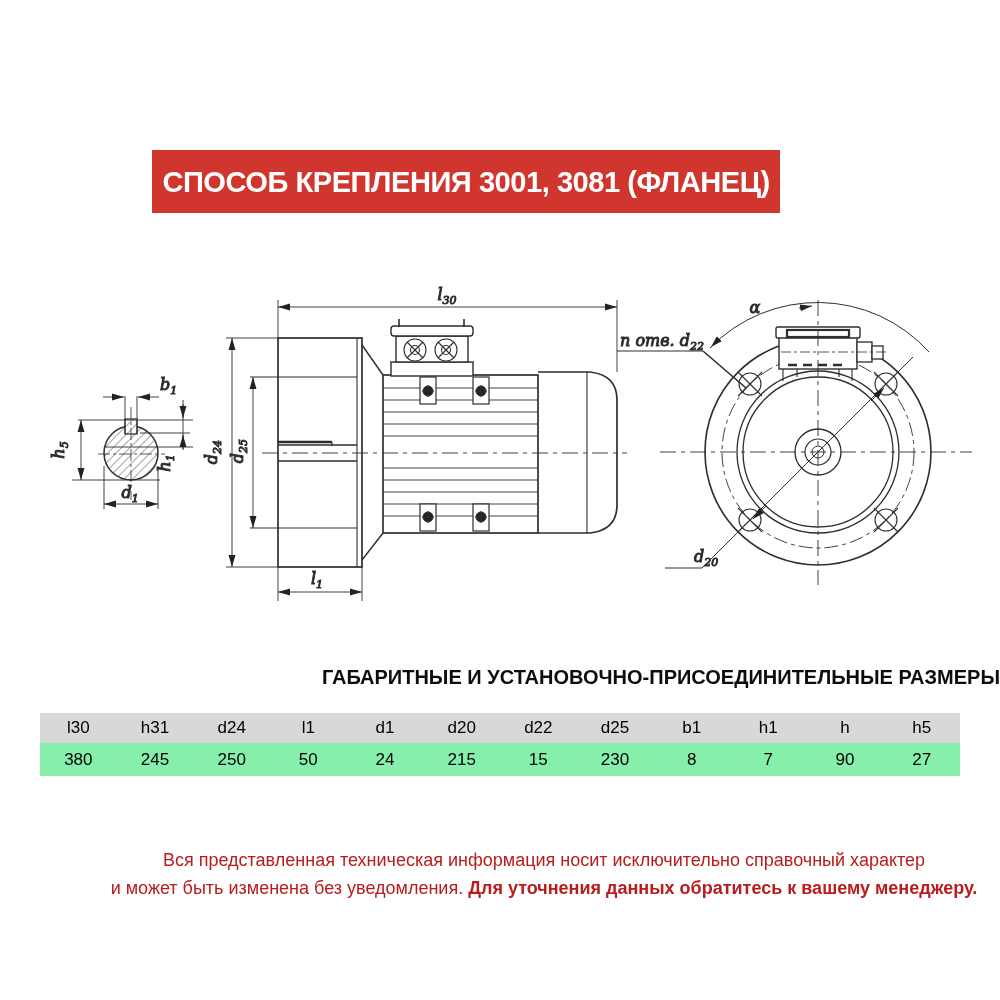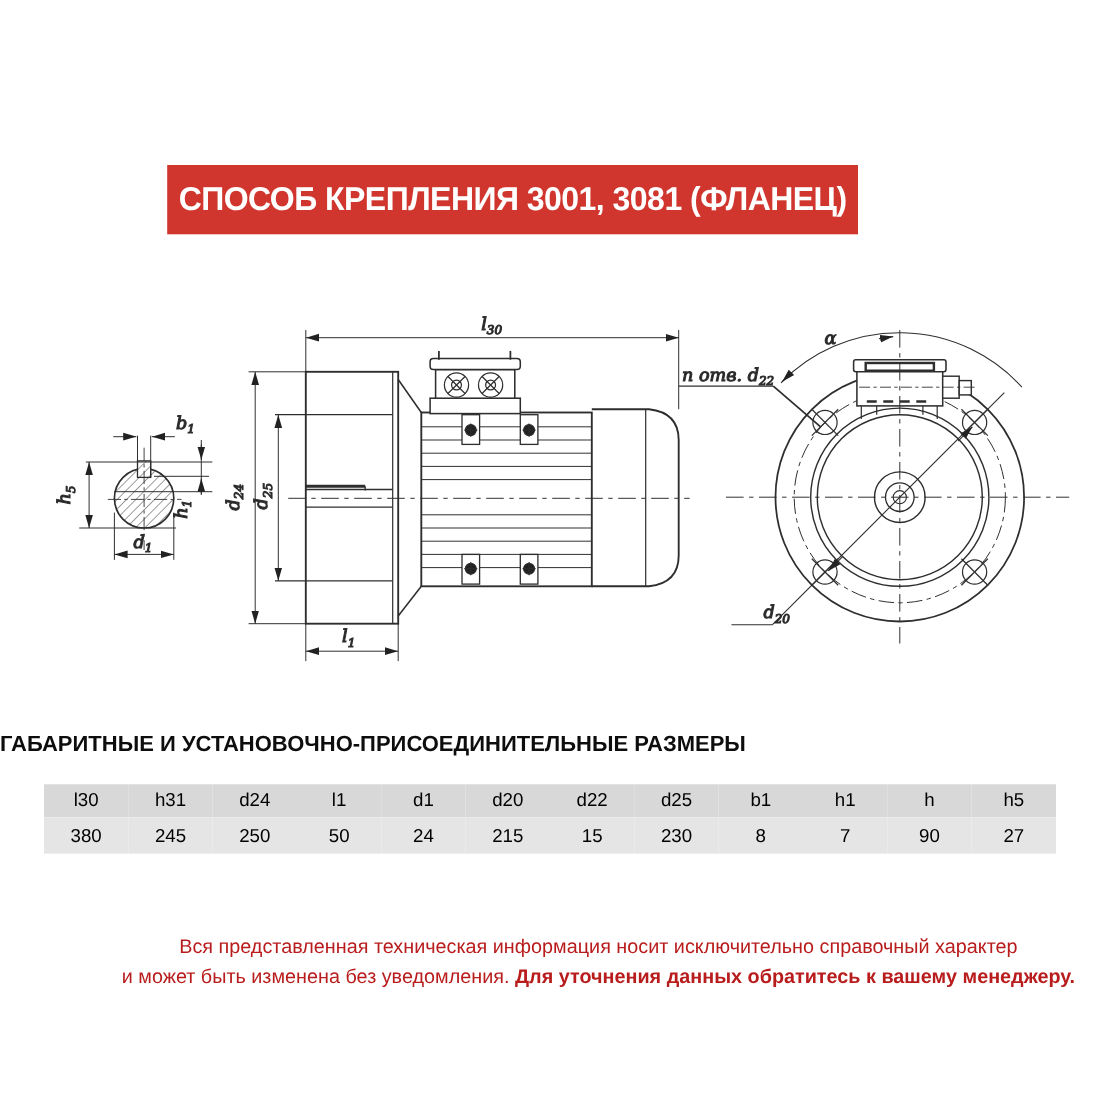--- a/index.html
+++ b/index.html
@@ -12,30 +12,30 @@
     background:#d0362e;display:flex;align-items:center;justify-content:center;
   }
   .banner-title{
     color:#ffffff;font-size:30px;font-weight:700;letter-spacing:-0.5px;
     white-space:nowrap;transform:scaleX(0.97);
   }
   .drawing-svg{position:absolute;left:0;top:0;width:1000px;height:660px;}
   .dim-label{font-family:"DejaVu Serif", serif;font-style:italic;font-size:16px;fill:#1f1f1f;}
   .dim-sub{font-size:11px;}
   .section-title{
-    position:absolute;left:0;top:666px;width:1000px;text-align:left;
+    position:absolute;left:0;top:666px;width:1000px;text-align:right;
     font-size:20px;font-weight:700;letter-spacing:0;color:#0d0d0d;
   }
   .dim-table{
     position:absolute;left:40px;top:713px;width:920px;
     font-size:17px;color:#000;
   }
   .t-row{display:grid;grid-template-columns:repeat(12,1fr);}
   .t-head .t-cell{background:#d8d8d8;line-height:30px;}
-  .t-vals .t-cell{background:#e5e5e5;line-height:33px;}
+  .t-vals .t-cell{background:#86efac;line-height:33px;}
   .t-cell{text-align:center;}
   .footer-note{
     position:absolute;left:0;top:846px;width:1000px;text-align:center;
     font-size:18px;line-height:28px;color:#b91c1c;margin-left:44px;
   }
   .footer-note b{font-weight:700;}
 </style>
 </head>
 <body>
 

